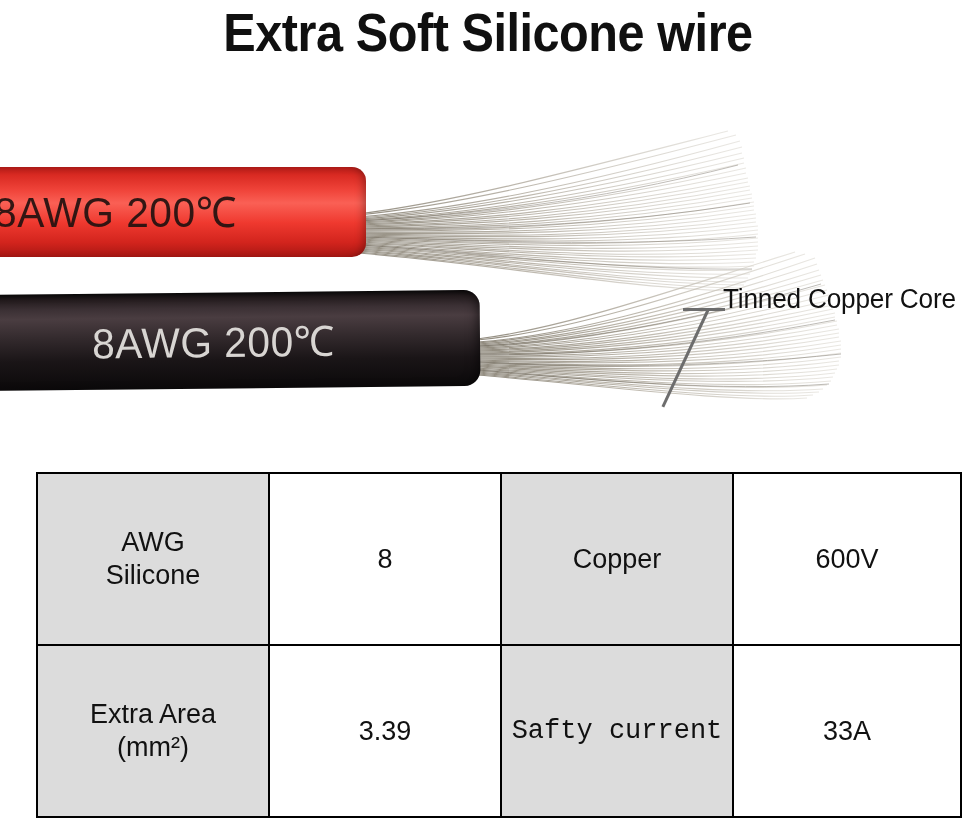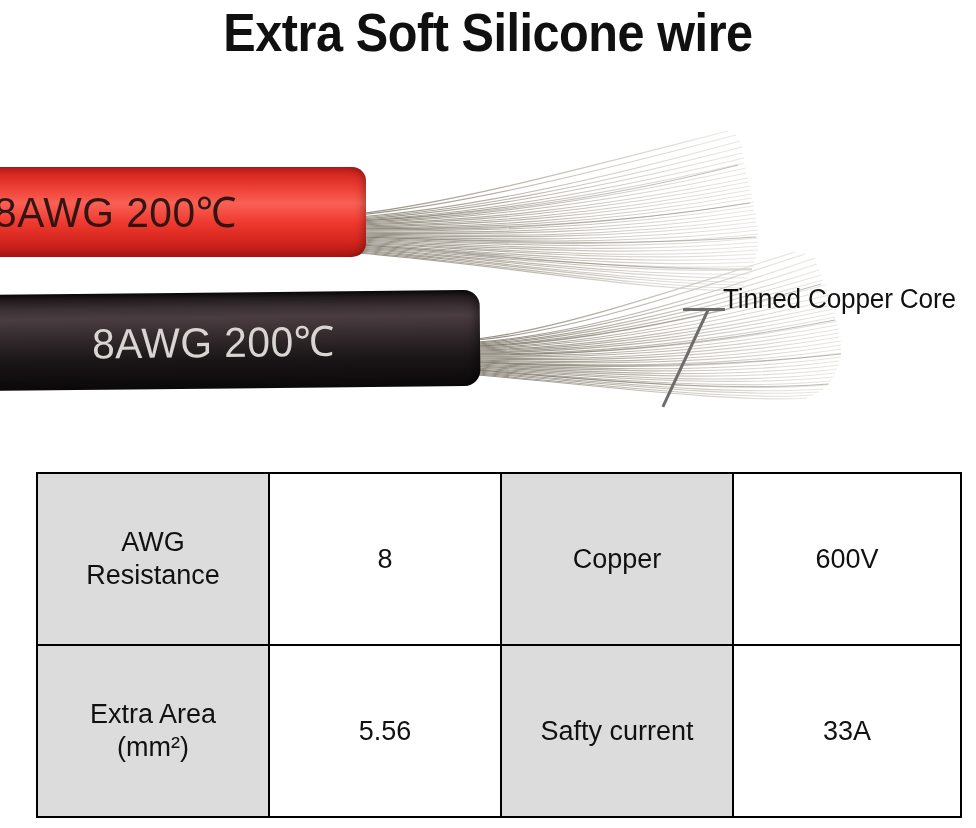--- a/index.html
+++ b/index.html
@@ -140,21 +140,21 @@
     line-height:1.22;
     padding:2px 4px;
   }
   #spec-table td.label{ background:#dcdcdc; }
   #spec-table td.value{ background:#ffffff; }
   col.c1{ width:232px; }
   col.c2{ width:232px; }
   col.c3{ width:232px; }
   col.c4{ width:228px; }
   .cell-l2{ display:block; }
-  .nowrap{ white-space:nowrap; }
+  .nowrap{ white-space:nowrap;font-family:Liberation Mono, monospace; }
 </style>
 </head>
 <body>
 
 <div id="page-title">Extra Soft Silicone wire</div>
 
 <div id="photo">
 
   <div class="strand-fan" style="left:340px; top:30px; width:420px; height:190px;">
     <svg width="420" height="190" viewBox="0 0 420 190" aria-hidden="true">
@@ -288,29 +288,29 @@
   <colgroup>
     <col class="c1">
       <col class="c2">
       <col class="c3">
       <col class="c4">
   </colgroup>
   <tbody>
     <tr>
       <td class="label">
         <span class="cell-l2">AWG</span>
-        <span class="cell-l2">Resistance</span>
+        <span class="cell-l2">Silicone</span>
       </td>
       <td class="value">8</td>
       <td class="label">Copper</td>
       <td class="value">600V</td>
     </tr>
     <tr>
       <td class="label">
         <span class="cell-l2">Extra Area</span>
         <span class="cell-l2">(mm²)</span>
       </td>
-      <td class="value">5.56</td>
+      <td class="value">3.39</td>
       <td class="label nowrap">Safty current</td>
       <td class="value">33A</td>
     </tr>
   </tbody>
 </table>
 
 </body></html>

